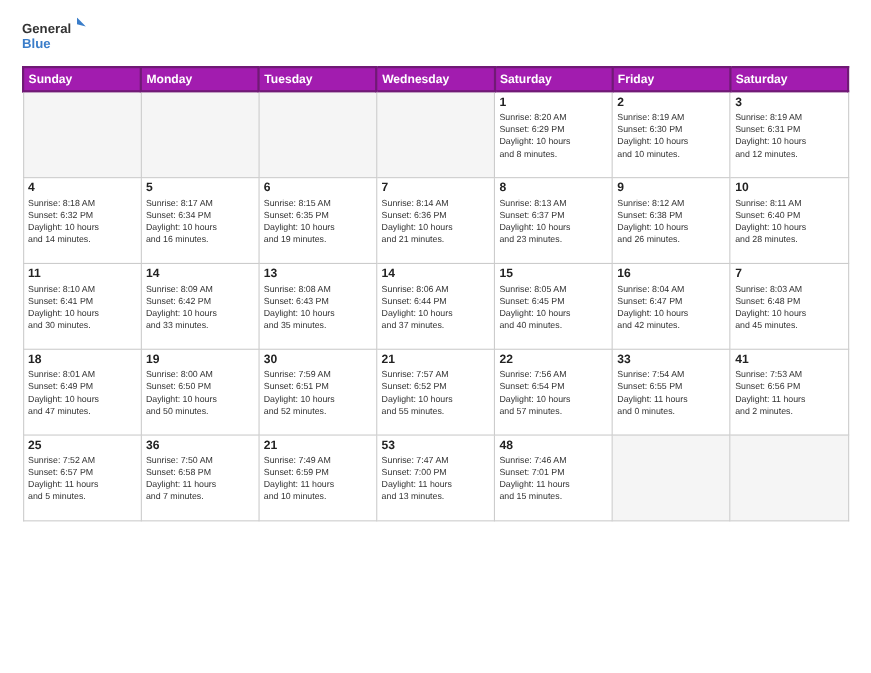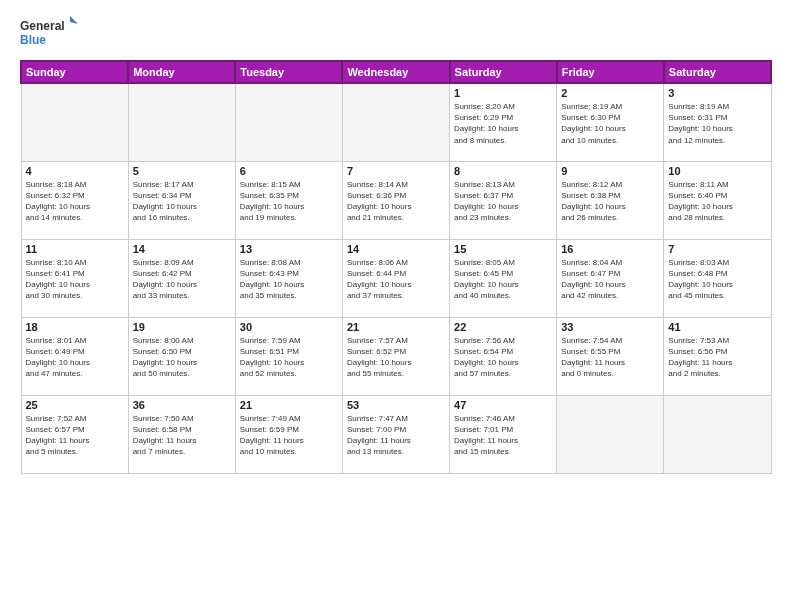--- a/index.html
+++ b/index.html
@@ -230,21 +230,21 @@
           </td>
           <td>
             <span class="day-number">21</span>
             <div class="day-info">Sunrise: 7:49 AM<br>Sunset: 6:59 PM<br>Daylight: 11 hours<br>and 10 minutes.</div>
           </td>
           <td>
             <span class="day-number">53</span>
             <div class="day-info">Sunrise: 7:47 AM<br>Sunset: 7:00 PM<br>Daylight: 11 hours<br>and 13 minutes.</div>
           </td>
           <td>
-            <span class="day-number">47</span>
+            <span class="day-number">48</span>
             <div class="day-info">Sunrise: 7:46 AM<br>Sunset: 7:01 PM<br>Daylight: 11 hours<br>and 15 minutes.</div>
           </td>
           <td class="empty"></td>
           <td class="empty"></td>
         </tr>
       </tbody>
   </table>
 </div>
 
 </body></html>

